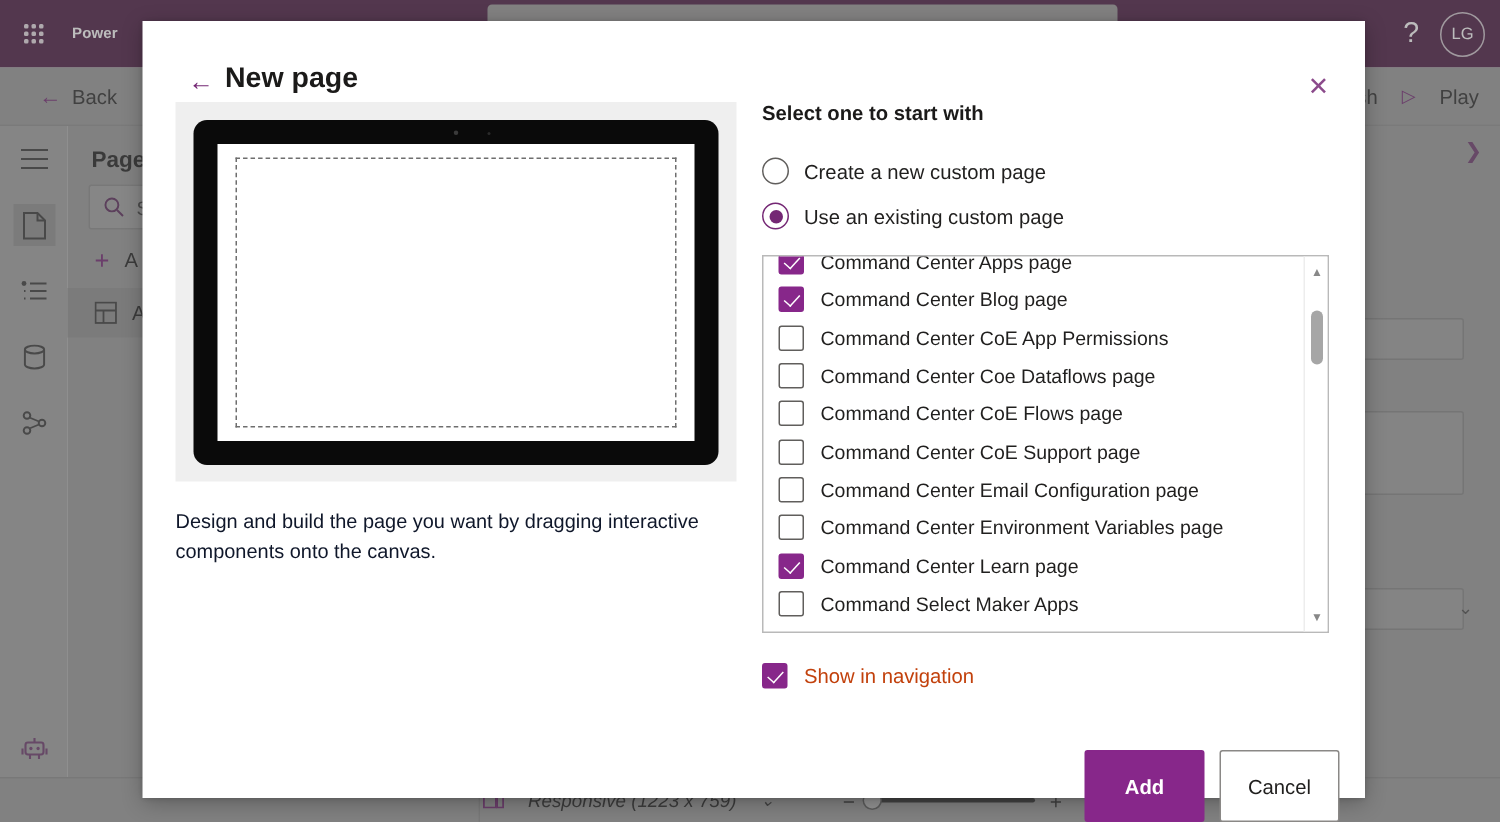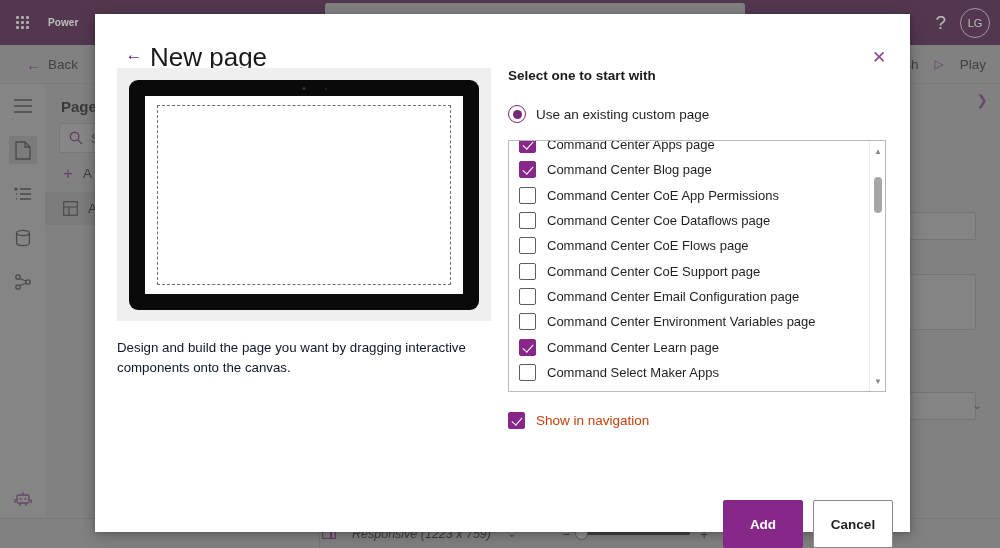--- a/index.html
+++ b/index.html
@@ -109,21 +109,21 @@
     background: #ffffff;
     box-shadow: 0 3.2px 14px rgba(0,0,0,.28), 0 0.6px 3.6px rgba(0,0,0,.18);
     z-index: 20;
   }
   .dlg-head { position: relative; height: 62px; }
   .dlg-back {
     position: absolute; left: 26px; top: 28px; width: 26px; height: 26px;
     display: flex; align-items: center; justify-content: center; color: #742774; font-size: 17px;
   }
   .dlg-title {
-    position: absolute; left: 55px; top: 28px; font-size: 26px; color: #1b1a19; font-weight: 400;
+    position: absolute; left: 55px; top: 28px; font-size: 19px; color: #1b1a19; font-weight: 700;
   }
   .dlg-close {
     position: absolute; right: 16px; top: 28px; width: 30px; height: 30px;
     display: flex; align-items: center; justify-content: center; color: #8b4a8b; font-size: 17px;
   }
 
   .dlg-body { position: absolute; top: 54px; left: 0; right: 0; bottom: 0; }
 
   
   .leftcol { position: absolute; left: 22px; top: 0; width: 388px; }
@@ -179,21 +179,21 @@
 
   .shownav { display: flex; align-items: center; gap: 11px; margin-top: 20px; }
   .shownav-lbl { font-size: 13.5px; color: #c2410c; }
 
   .btnrow { position: absolute; left: 413px; top: 432px; width: 385px; display: flex; justify-content: flex-end; gap: 10px; }
   .btn {
     height: 48px; min-width: 80px; font-size: 13.5px; border-radius: 2px;
     display: flex; align-items: center; justify-content: center; cursor: default;
   }
   .btn-primary { background: #87278a; color: #fff; border: 1px solid #87278a; font-weight: 600; }
-  .btn-default { background: #fff; color: #201f1e; border: 1px solid #8a8886; font-weight: 700; }
+  .btn-default { background: #fff; color: #201f1e; border: 1px solid #8a8886; font-weight: 400; }
 </style>
 </head>
 <body>
 
 <div id="root">
 
   <div class="bg-layer">
 
     <div class="topbar">
       <div class="waffle">
@@ -347,20 +347,24 @@
               </div>
           </div>
         </div>
         <div class="desc">Design and build the page you want by dragging interactive components onto the canvas.</div>
       </div>
 
       <div class="rightcol">
         <div class="sel-title">Select one to start with</div>
 
         <div class="radio-row">
+          <span class="radio"></span>
+          <span class="radio-lbl">Create a new custom page</span>
+        </div>
+        <div class="radio-row">
           <span class="radio on"></span>
           <span class="radio-lbl">Use an existing custom page</span>
         </div>
 
         <div class="listbox">
           <div class="list-inner" id="list-inner">
               <div class="li">
                 <span class="cbx on"></span>
                 <span class="li-lbl">Command Center Apps page</span>
               </div>

